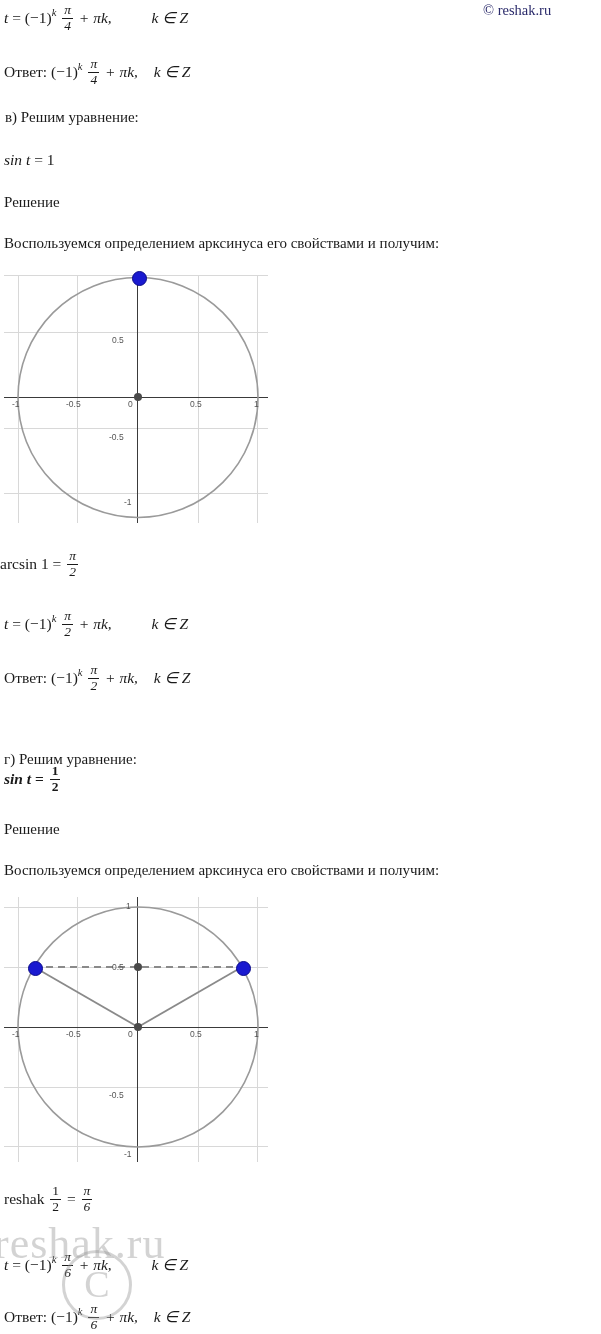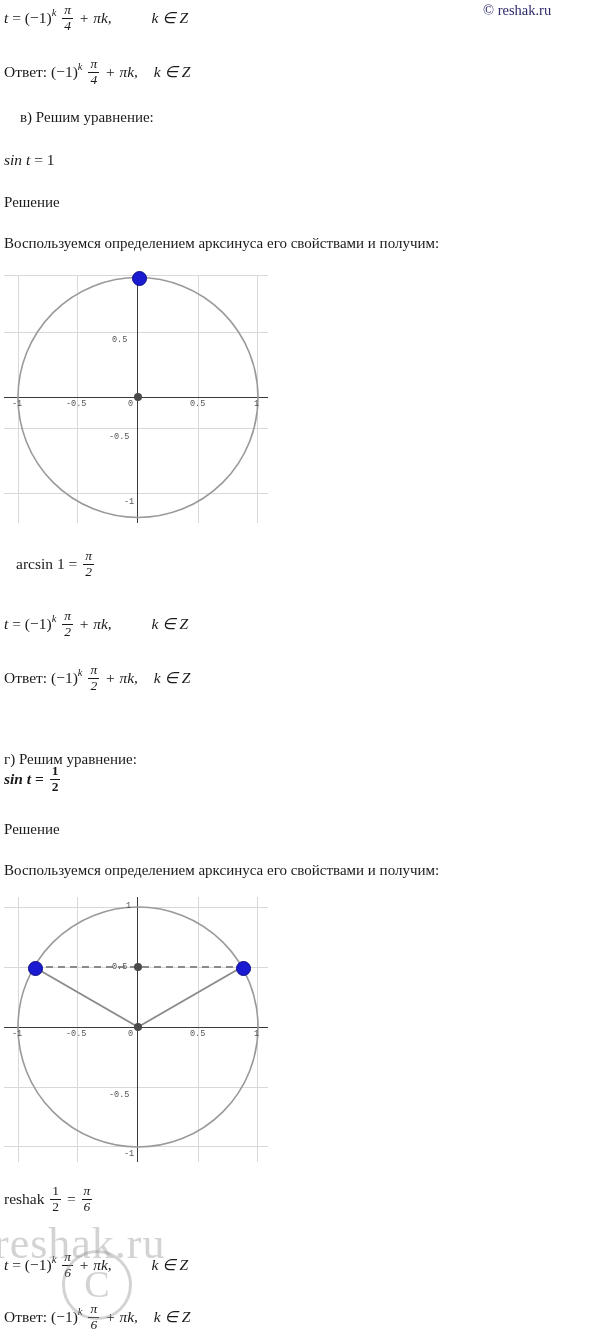--- a/index.html
+++ b/index.html
@@ -70,21 +70,21 @@
     position: absolute;
     background: #d8d8d8;
   }
   .plot .axis {
     position: absolute;
     background: #3a3a3a;
   }
   .plot svg { position: absolute; left: 0; top: 0; }
   .tick {
     position: absolute;
-    font-family: Liberation Mono, monospace;
+    font-family: Liberation Sans, sans-serif;
     font-size: 8.5px;
     color: #555;
     white-space: nowrap;
     text-align: center;
   }
   .dot {
     position: absolute;
     border-radius: 50%;
     background: #1a1ad0;
     border: 1px solid #0b0b8a;
@@ -149,21 +149,21 @@
     <span>(−1)</span><span class="sup">k</span>
     <span class="frac">
       <span class="num it">π</span>
       <span class="den it">4</span>
     </span>
     <span class="it">+ πk,</span>
     <span class="sp-s"></span>
     <span class="it">k ∈ Z</span>
   </div>
 
-  <div class="line" style="position:absolute; left:20px; top:110px;">в) Решим уравнение:</div>
+  <div class="line" style="position:absolute; left:5px; top:110px;">в) Решим уравнение:</div>
 
   <div class="line mathline" style="position:absolute; left:4px; top:152px;">
     <span class="it">sin t</span>
     <span>= 1</span>
   </div>
 
   <div class="line" style="position:absolute; left:4px; top:195px;">Решение</div>
 
   <div class="line" style="position:absolute; left:4px; top:236px;">Воспользуемся определением арксинуса его свойствами и получим:</div>
 
@@ -191,21 +191,21 @@
     <div class="tick" style="left:8px; top:124px;">-1</div>
     <div class="tick" style="left:62px; top:124px;">-0.5</div>
     <div class="tick" style="left:124px; top:124px;">0</div>
     <div class="tick" style="left:186px; top:124px;">0.5</div>
     <div class="tick" style="left:250px; top:124px;">1</div>
 
     <div class="dot" style="left:128px; top:-4px; width:13px; height:13px;"></div>
     <div class="dot-origin" style="left:130px; top:118px; width:8px; height:8px;"></div>
   </div>
 
-  <div class="line mathline" style="position:absolute; left:16px; top:550px;">
+  <div class="line mathline" style="position:absolute; left:0; top:550px;">
     <span>arcsin 1 =</span>
     <span class="frac">
       <span class="num it">π</span>
       <span class="den it">2</span>
     </span>
   </div>
 
   <div class="line mathline" style="position:absolute; left:4px; top:610px;">
     <span class="it">t</span>
     <span>= (−1)</span><span class="sup">k</span>

